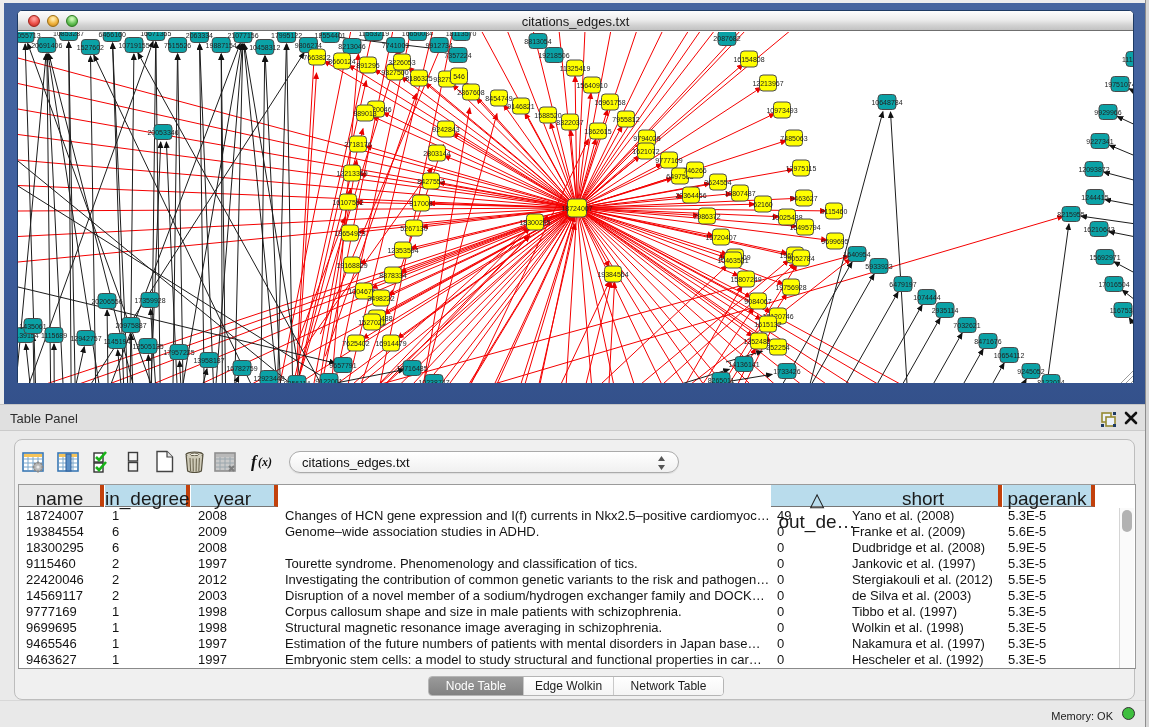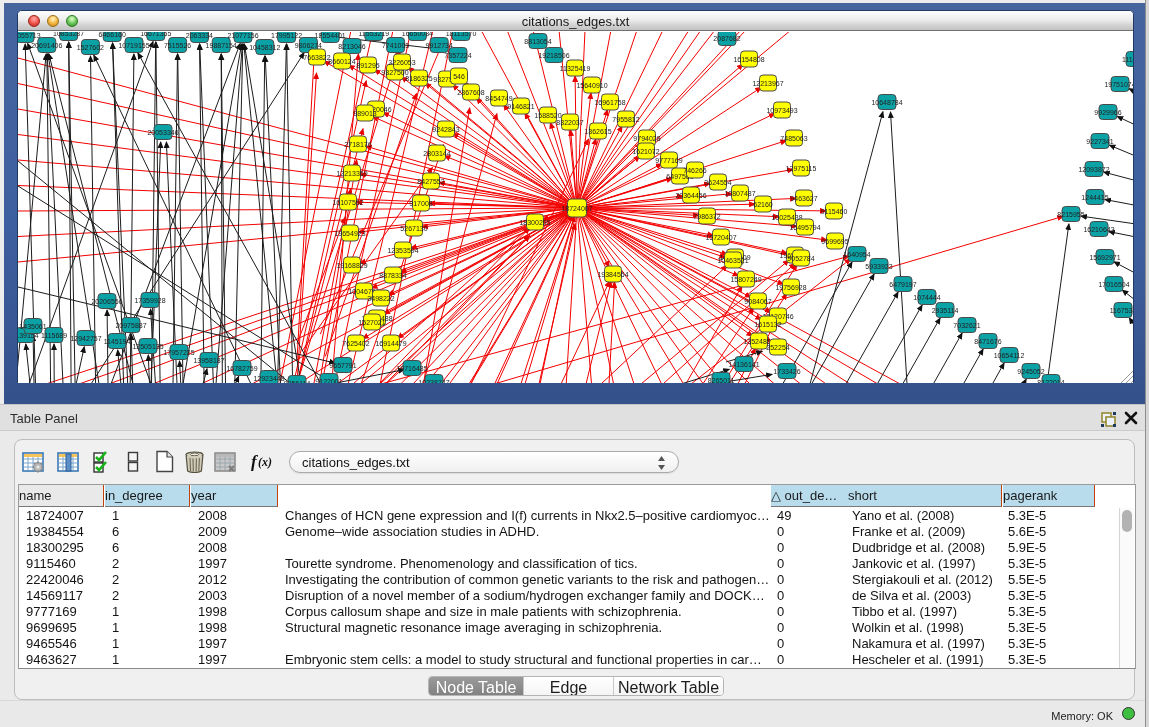--- a/index.html
+++ b/index.html
@@ -12,27 +12,27 @@
 #tl2{left:29px;background:radial-gradient(circle at 50% 30%,#ffe9a8 12%,#f0b33e 55%,#c07c17 100%);border:1px solid #9a6d13}
 #tl3{left:48px;background:radial-gradient(circle at 50% 30%,#c8f5b2 12%,#66c258 55%,#2e8b22 100%);border:1px solid #2a7a1e}
 #canvas{position:absolute;left:0;top:21px;width:1115px;height:351px;background:#fff;overflow:hidden}
 #tpbar{position:absolute;left:0px;top:404px;width:1145px;height:27px;background:#e0e0e0;border-top:1px solid #c6c6c6;border-bottom:1px solid #cbcbcb}
 #tpbar .t{position:absolute;left:10px;top:6px;font-size:13px;color:#2e2e2e}
 #panel{position:absolute;left:0px;top:431px;width:1145px;height:296px;background:#eaeaea}
 #subpanel{position:absolute;left:14px;top:8px;width:1121px;height:261px;background:#f0f0f0;border:1px solid #bdbdbd;border-radius:8px}
 #toolbar{position:absolute;left:0;top:10px;height:26px;width:100%}
 #combo{position:absolute;left:274px;top:1px;width:390px;height:22px;background:linear-gradient(180deg,#ffffff,#f0f0f0);border:1px solid #aaa;border-radius:11px;font-size:13px;color:#111;padding:3px 0 0 12px;box-shadow:0 1px 1px rgba(0,0,0,0.08)}
 #table{position:absolute;left:3px;top:44px;width:1118px;height:185px;background:#fff;border-top:1px solid #9a9a9a;border-left:1px solid #9a9a9a;border-right:1px solid #9a9a9a;border-bottom:1px solid #8a8a8a;overflow:hidden}
-.hd{position:absolute;top:0;height:22px;border-right:1px solid #c2410c;border-bottom:1px solid #777;background:#b9dcec;font-size:13px;color:#1a1a1a;text-align:left;padding-top:3px}
+.hd{position:absolute;top:0;height:22px;border-right:4px solid #c2410c;border-bottom:1px solid #777;background:#b9dcec;font-size:19px;color:#1a1a1a;text-align:center;padding-top:3px}
 .row{position:absolute;left:0;width:1100px;height:16px;font-size:13px;color:#131313;white-space:nowrap}
 .row span{position:absolute;top:0}
 #vscroll{position:absolute;right:1px;top:23px;width:15px;height:161px;background:#fafafa;border-left:1px solid #d5d5d5}
 #vthumb{position:absolute;left:2px;top:2px;width:10px;height:22px;background:#b2b2b2;border-radius:5px}
 #tabs{position:absolute;left:413px;top:236px;height:20px;border:1px solid #b5b5b5;border-radius:4px;background:#fff;overflow:hidden}
-.seg{float:left;height:20px;font-size:16px;color:#1c1c1c;text-align:center;padding-top:2px}
+.seg{float:left;height:20px;font-size:12px;color:#1c1c1c;text-align:center;padding-top:2px}
 #seg1{width:94px;background:linear-gradient(180deg,#9a9a9a,#7f7f7f);color:#fff}
 #seg2{width:90px;border-left:1px solid #c9c9c9;background:linear-gradient(180deg,#ffffff,#f3f3f3)}
 #seg3{width:110px;border-left:1px solid #c9c9c9;background:linear-gradient(180deg,#ffffff,#f3f3f3)}
 #status{position:absolute;left:0;top:700px;width:1145px;height:27px;background:#e9e9e9;border-top:1px solid #d8d8d8}
 #mem{position:absolute;right:32px;top:9px;font-size:11px;color:#222}
 #memdot{position:absolute;right:10px;top:6px;width:13px;height:13px;border-radius:50%;background:#3fbf3f;border:1.5px solid #333}
 #redge{position:absolute;right:0;top:0;width:4px;height:727px;background:#d6d6d6;border-left:1px solid #8d8d8d}
 .icon{position:absolute;top:0}
 </style></head>
 <body>
@@ -779,31 +779,32 @@
             <span style="left:179px">1998</span>
             <span style="left:266px">Structural magnetic resonance image averaging in schizophrenia.</span>
             <span style="left:758px">0</span>
             <span style="left:833px">Wolkin et al. (1998)</span>
             <span style="left:989px">5.3E-5</span>
           </div>
       <div class="row" style="top:151px">
             <span style="left:7px">9465546</span>
             <span style="left:93px">1</span>
             <span style="left:179px">1997</span>
+            <span style="left:266px">Estimation of the future numbers of patients with mental disorders in Japan base…</span>
             <span style="left:758px">0</span>
             <span style="left:833px">Nakamura et al. (1997)</span>
             <span style="left:989px">5.3E-5</span>
           </div>
       <div class="row" style="top:167px">
             <span style="left:7px">9463627</span>
             <span style="left:93px">1</span>
             <span style="left:179px">1997</span>
             <span style="left:266px">Embryonic stem cells: a model to study structural and functional properties in car…</span>
             <span style="left:758px">0</span>
-            <span style="left:833px">Hescheler et al. (1991)</span>
+            <span style="left:833px">Hescheler et al. (1992)</span>
             <span style="left:989px">5.3E-5</span>
           </div>
       <div id="vscroll">
             <div id="vthumb"></div>
           </div>
     </div>
     <div id="tabs">
           <div class="seg" id="seg1">Node Table</div>
           <div class="seg" id="seg2">Edge Wolkin</div>
           <div class="seg" id="seg3">Network Table</div>

